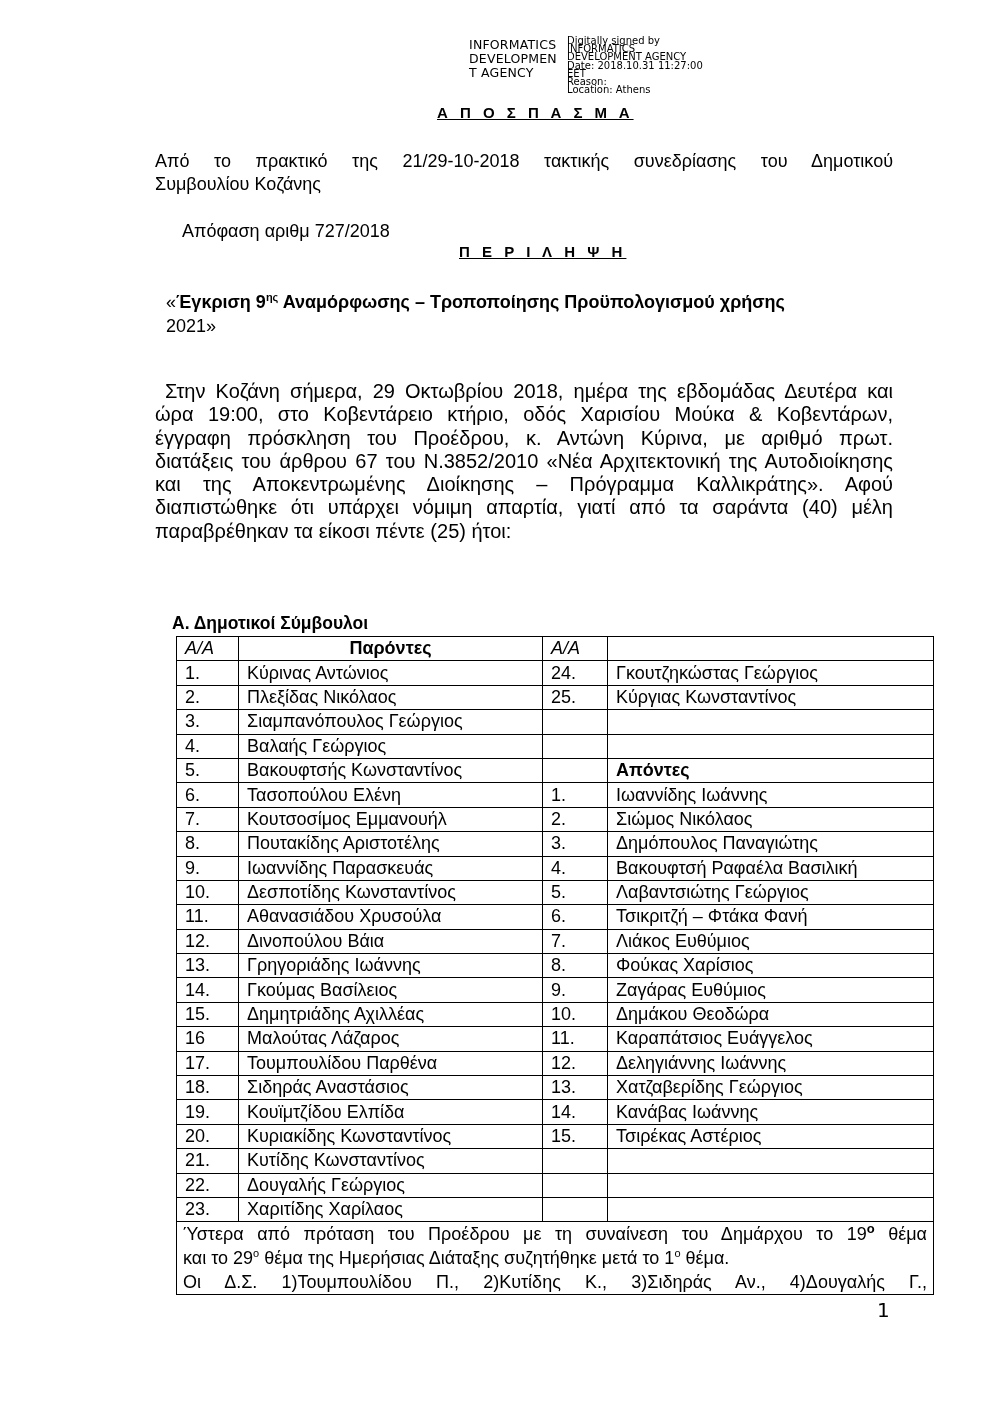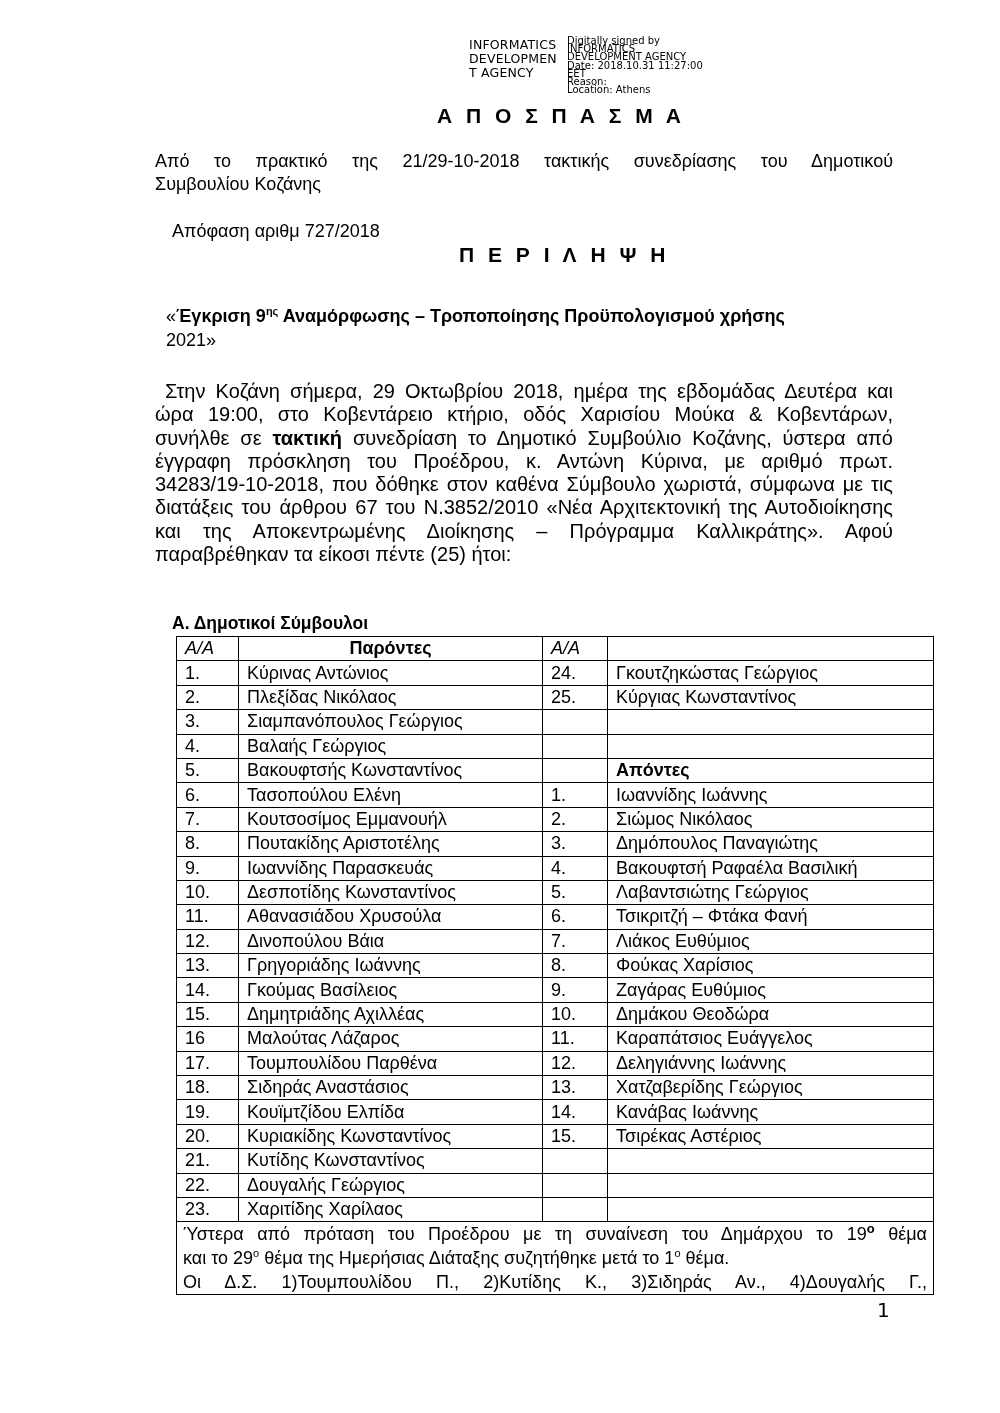--- a/index.html
+++ b/index.html
@@ -5,30 +5,30 @@
   html, body { margin: 0; padding: 0; background: #ffffff; }
   body { width: 1000px; height: 1413px; position: relative; overflow: hidden; color: #000; font-family: "Liberation Sans", sans-serif; }
   .abs { position: absolute; }
 
   
   .sig-name { left: 469px; top: 38px; font-size: 12.5px; line-height: 14px; letter-spacing: 0.2px; font-family: "DejaVu Sans", sans-serif; }
   .sig-name div { white-space: nowrap; }
   .sig-details { left: 567px; top: 37px; font-size: 10px; line-height: 8.2px; font-family: "DejaVu Sans", sans-serif; white-space: nowrap; }
   .sig-details div { white-space: nowrap; }
 
-  .title { font-weight: bold; letter-spacing: 4px; font-size: 21px; white-space: nowrap; }
+  .title { font-weight: bold; text-decoration: underline; letter-spacing: 4px; font-size: 15px; white-space: nowrap; }
   .t1 { left: 437px; top: 104px; }
   .t2 { left: 451px; top: 243px; margin-left: 8px; }
 
   .para { font-size: 18px; line-height: 23px; }
   .p-from { left: 155px; top: 150px; width: 738px; }
   .p-from .l1 { text-align: justify; text-align-last: justify; display: block; }
-  .p-decision { left: 172px; top: 220px; white-space: nowrap; }
-
-  .p-subject { left: 166px; top: 290px; width: 730px; font-size: 18px; line-height: 24px; margin-top: 14px; }
+  .p-decision { left: 182px; top: 220px; white-space: nowrap; }
+
+  .p-subject { left: 166px; top: 290px; width: 730px; font-size: 18px; line-height: 24px; }
   .p-subject .b { font-weight: bold; }
   .p-subject sup { font-size: 11px; vertical-align: 7px; line-height: 0; }
 
   .p-body { left: 155px; top: 380px; width: 738px; font-size: 20px; line-height: 23.3px; }
   .p-body .line { display: block; text-align: justify; text-align-last: justify; }
   .p-body .last { text-align-last: left; }
   .p-body .b { font-weight: bold; }
 
   .section-title { left: 172px; top: 613px; font-size: 17.5px; font-weight: bold; white-space: nowrap; }
 
@@ -79,25 +79,24 @@
 <div class="abs title t2">Π Ε Ρ Ι Λ Η Ψ Η</div>
 
 <div class="abs p-subject">
   <span>«</span><span class="b">Έγκριση 9</span><sup class="b">ης</sup><span class="b"> Αναμόρφωσης – Τροποποίησης Προϋπολογισμού χρήσης</span><br>
   <span>2021»</span>
 </div>
 
 <div class="abs p-body">
   <span class="line" style="padding-left:10px">Στην Κοζάνη σήμερα, 29 Οκτωβρίου 2018, ημέρα της εβδομάδας Δευτέρα και</span>
   <span class="line">ώρα 19:00, στο Κοβεντάρειο κτήριο, οδός Χαρισίου Μούκα &amp; Κοβεντάρων,</span>
-  <span class="line"><span>συνήλθε σε </span><span class="b">τακτική</span><span> συνεδρίαση το Δημοτικό Συμβούλιο Κοζάνης, ύστερα από</span></span>
   <span class="line">έγγραφη πρόσκληση του Προέδρου, κ. Αντώνη Κύρινα, με αριθμό πρωτ.</span>
-  <span class="line">34283/19-10-2018, που δόθηκε στον καθένα Σύμβουλο χωριστά, σύμφωνα με τις</span>
   <span class="line">διατάξεις του άρθρου 67 του Ν.3852/2010 «Νέα Αρχιτεκτονική της Αυτοδιοίκησης</span>
   <span class="line">και της Αποκεντρωμένης Διοίκησης – Πρόγραμμα Καλλικράτης». Αφού</span>
+  <span class="line">διαπιστώθηκε ότι υπάρχει νόμιμη απαρτία, γιατί από τα σαράντα (40) μέλη</span>
   <span class="line last">παραβρέθηκαν τα είκοσι πέντε (25) ήτοι:</span>
 </div>
 
 <div class="abs section-title">Α. Δημοτικοί Σύμβουλοι</div>
 
 <table class="members">
   <tbody id="members-body">
     <tr>
       <td class="c1 hdr-aa">Α/Α</td>
       <td class="c2 hdr-center">Παρόντες</td>

